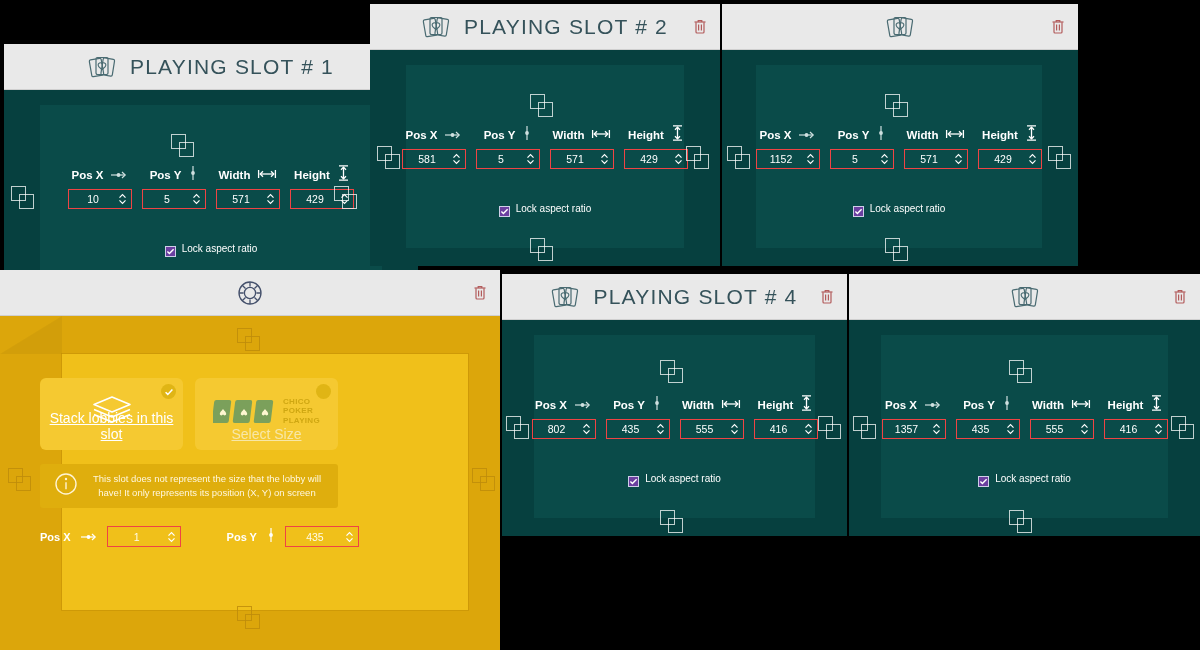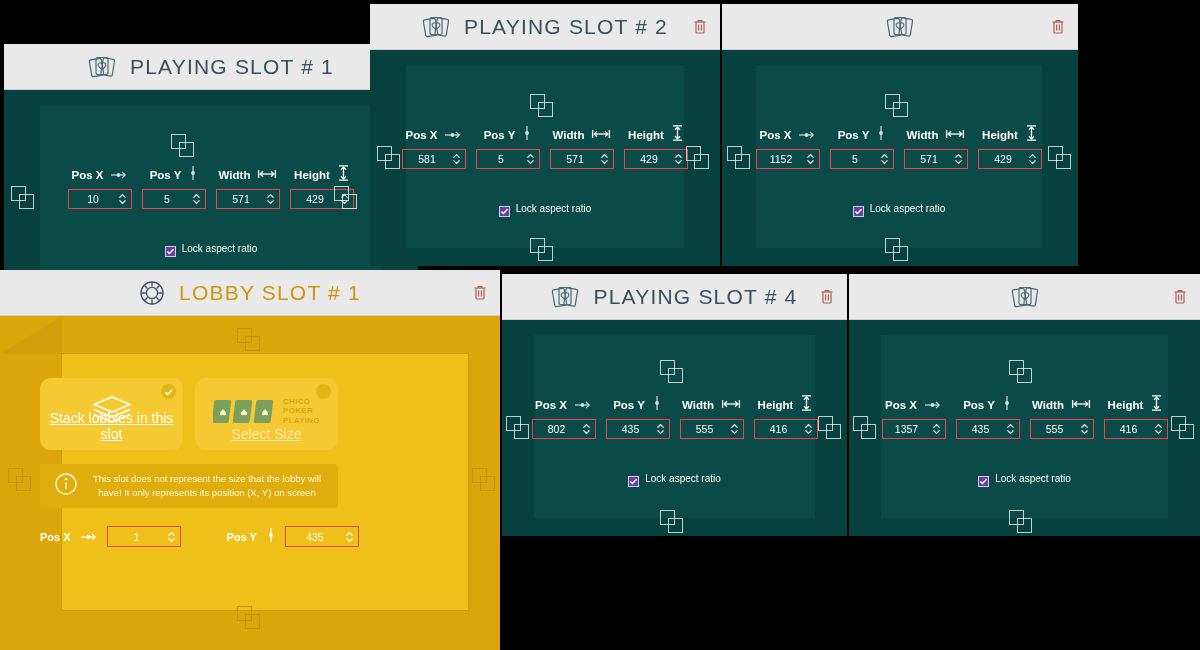--- a/index.html
+++ b/index.html
@@ -87,21 +87,21 @@
   .lobby-inner {
     position: absolute; left: 62px; top: 38px; right: 32px; bottom: 40px;
     background: #f0c01a;
     box-shadow: 0 0 0 1px rgba(180,130,0,0.35);
   }
 
   .lobby-cards { position: absolute; left: 40px; top: 62px; display: flex; gap: 12px; }
   .lcard {
     width: 143px; height: 72px;
     background: #f5c931;
-    border-radius: 11px;
+    border-radius: 6px;
     position: relative;
     display:flex; flex-direction: column; align-items:center; justify-content:center;
     cursor: pointer;
   }
   .lcard .badge {
     position: absolute; right: 7px; top: 6px;
     width: 15px; height: 15px; border-radius: 50%;
     background: #e0b515;
     display:flex; align-items:center; justify-content:center;
   }
@@ -588,21 +588,20 @@
     <div class="titlebar">
       <span class="tb-icon">
         <svg width="26" height="26" viewBox="0 0 26 26">
             <g fill="none" stroke="#44506b" stroke-width="1.3">
               <circle cx="13" cy="13" r="11"></circle>
               <circle cx="13" cy="13" r="5.6"></circle>
               <path d="M13 2v4.6M13 19.4V24M2 13h4.6M19.4 13H24M5.2 5.2l3.3 3.3M17.5 17.5l3.3 3.3M20.8 5.2l-3.3 3.3M8.5 17.5l-3.3 3.3"></path>
             </g>
           </svg>
       </span>
-      <span class="title-text">LOBBY SLOT # 1</span>
       <span class="del-btn">
         <svg width="14" height="15" viewBox="0 0 14 15">
             <g fill="none" stroke="#b35c5c" stroke-width="1.2">
               <path d="M1.5 3h11"></path>
               <path d="M3 3.2V13a1 1 0 001 1h6a1 1 0 001-1V3.2"></path>
               <path d="M5.2 3V1.6h3.6V3"></path>
               <path d="M5.6 5.6v5.8M8.4 5.6v5.8"></path>
             </g>
           </svg>
       </span>

